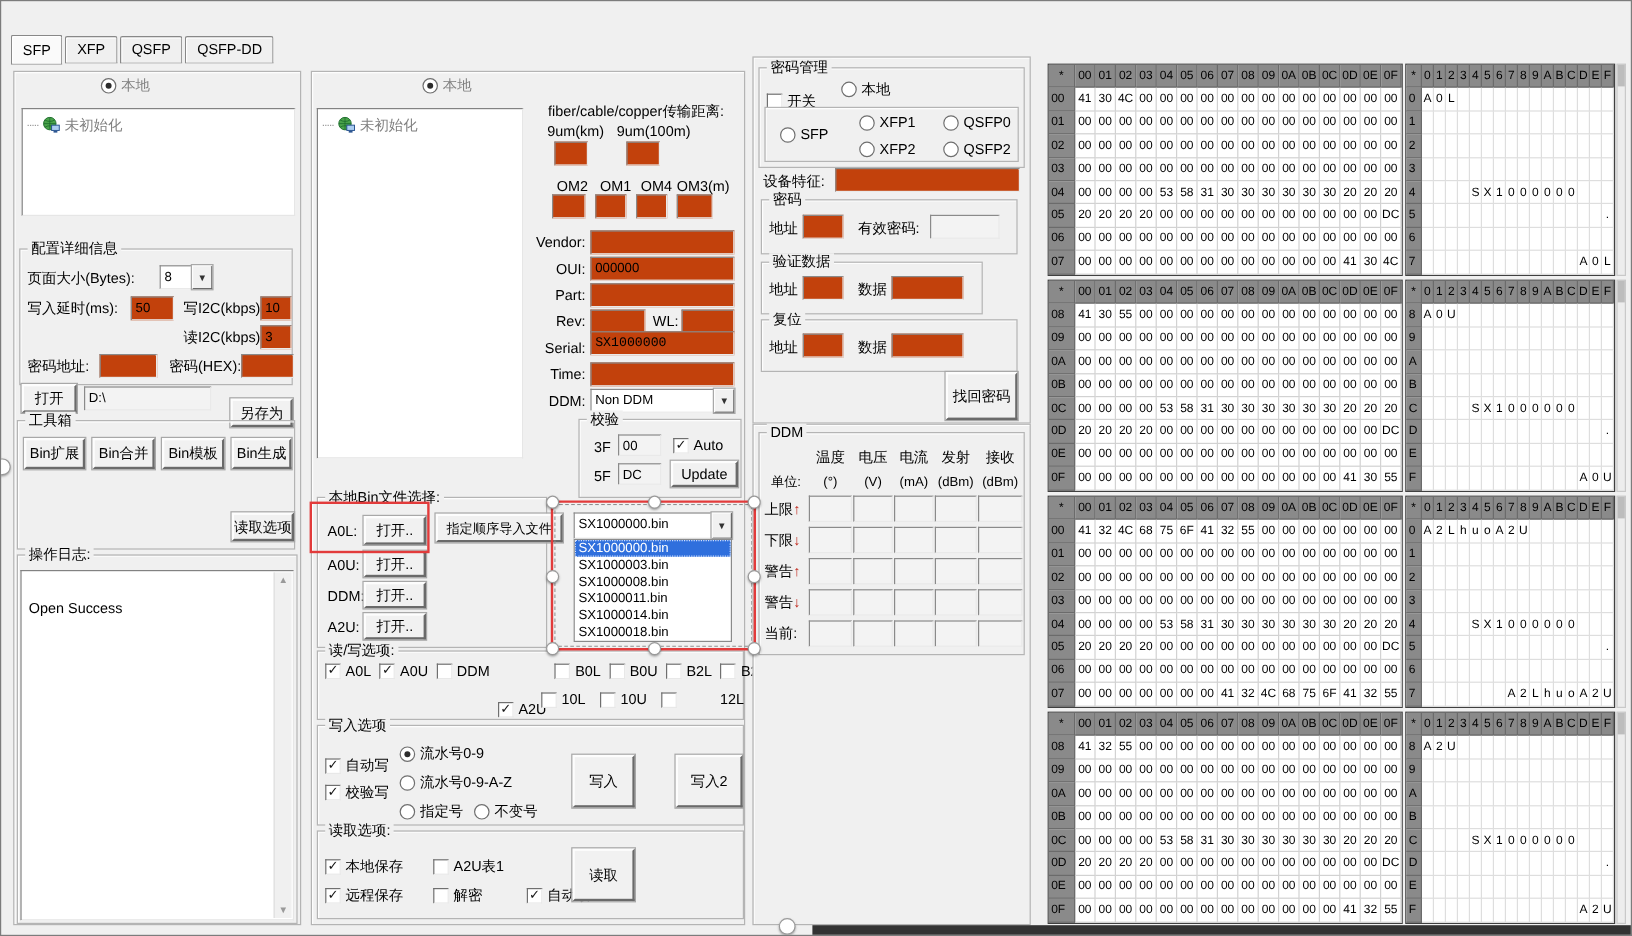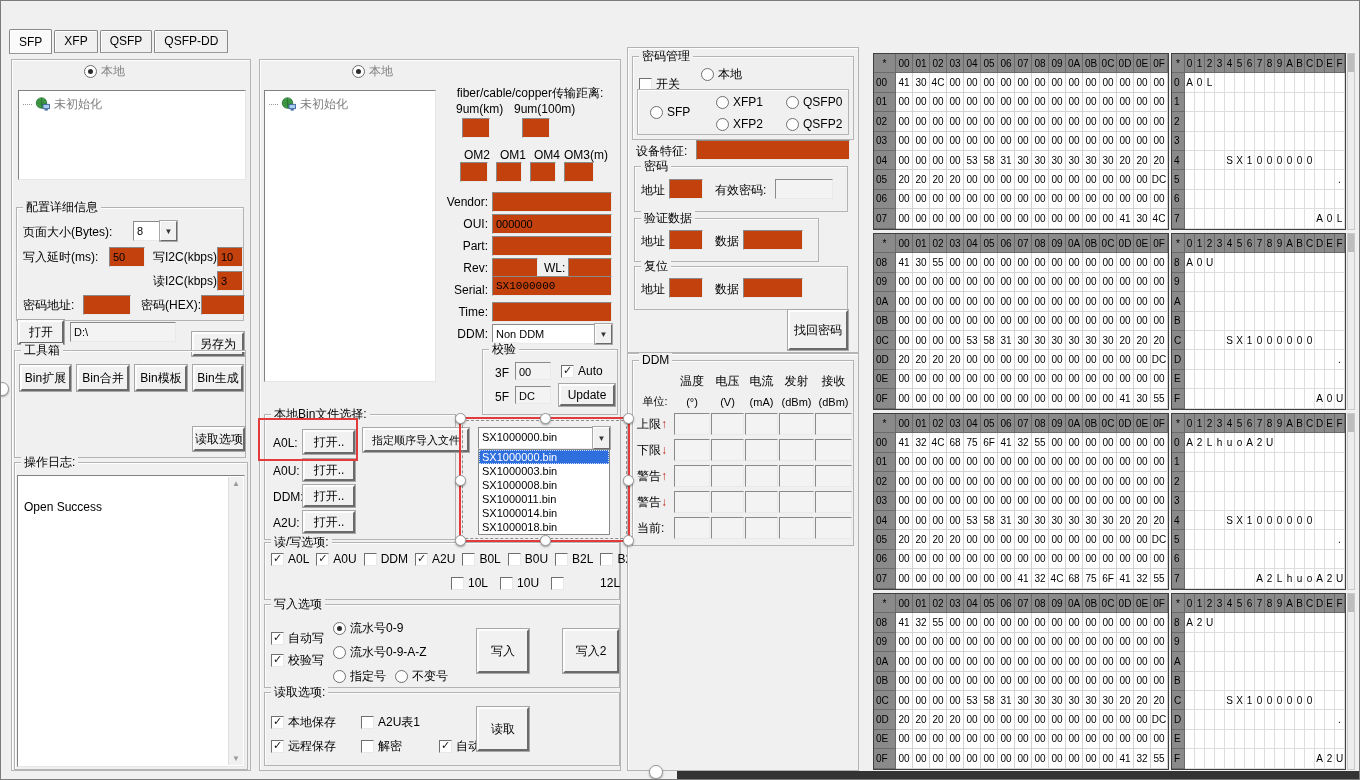--- a/index.html
+++ b/index.html
@@ -238,21 +238,21 @@
             <span>A0L</span>
           </div>
           <div class="ck" style="position: static;">
             <span class="cb on"></span>
             <span>A0U</span>
           </div>
           <div class="ck" style="position: static;">
             <span class="cb"></span>
             <span>DDM</span>
           </div>
-          <div class="ck" style="position: static;">
+          <div class="ck" style="position: static; margin-top: 32px;">
             <span class="cb on"></span>
             <span>A2U</span>
           </div>
           <div class="ck" style="position: static;">
             <span class="cb"></span>
             <span>B0L</span>
           </div>
           <div class="ck" style="position: static;">
             <span class="cb"></span>
             <span>B0U</span>

